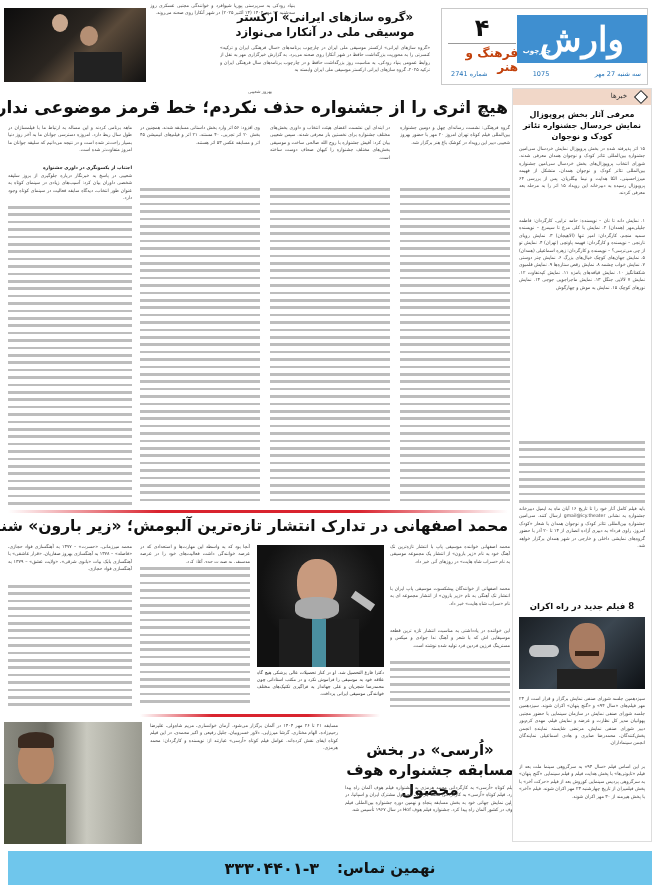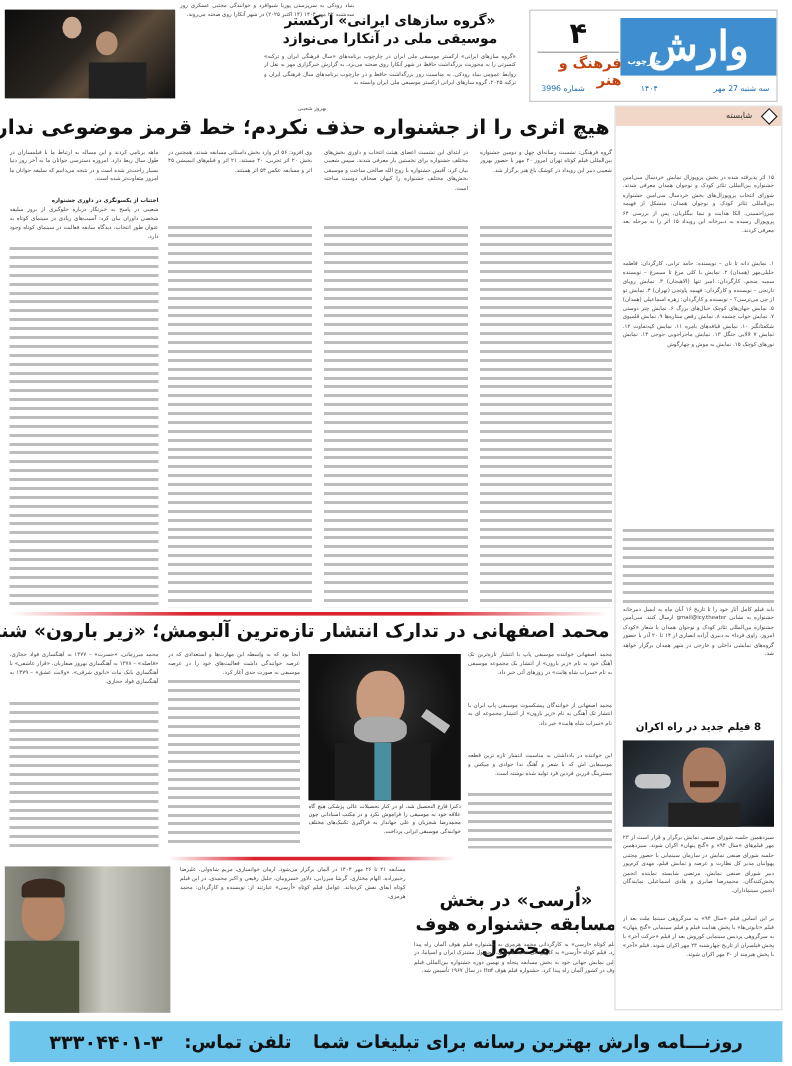--- a/index.html
+++ b/index.html
@@ -45,22 +45,22 @@
 <div class="abs masthead">
   <div class="mast-blue">
     <div class="mast-logo">وارش</div>
     <div class="mast-sub">چارچوب</div>
   </div>
   <div class="mast-page">۴</div>
   <div class="mast-rule"></div>
   <div class="mast-section">فرهنگ و هنر</div>
   <div class="mast-date">
     <span>سه شنبه 27 مهر</span>
-    <span>۱۴۰۴</span>
-    <span><span>شماره</span> <span>3996</span></span>
+    <span>1075</span>
+    <span><span>شماره</span> <span>2741</span></span>
   </div>
 </div>
 
 <div class="abs top-title">«گروه سازهای ایرانی» ارکستر موسیقی ملی در آنکارا می‌نوازد</div>
 <div class="abs txt" style="right:230px;top:44px;width:210px;height:38px;">«گروه سازهای ایرانی» ارکستر موسیقی ملی ایران در چارچوب برنامه‌های «سال فرهنگی ایران و ترکیه» کنسرتی را به محوریت بزرگداشت حافظ در شهر آنکارا روی صحنه می‌برد. به گزارش خبرگزاری مهر به نقل از روابط عمومی بنیاد رودکی، به مناسبت روز بزرگداشت حافظ و در چارچوب برنامه‌های سال فرهنگی ایران و ترکیه ۲۰۲۵، گروه سازهای ایرانی ارکستر موسیقی ملی ایران وابسته به</div>
 <div class="abs txt" style="left:150px;top:2px;width:145px;height:80px;">بنیاد رودکی به سرپرستی پوریا شیوافرد و خوانندگی مجتبی عسکری روز سه‌شنبه ۲۲ مهر ۱۴۰۴ (۱۴ اکتبر ۲۰۲۵) در شهر آنکارا روی صحنه می‌روند.</div>
 <div class="abs photo" style="left:4px;top:8px;width:142px;height:74px;background:linear-gradient(135deg,#0d0d0d 0%,#2a2520 45%,#5a4a3a 60%,#111 100%);">
   <div style="position:absolute;left:48px;top:6px;width:16px;height:18px;border-radius:50%;background:#c9a88f;"></div>
   <div style="position:absolute;left:76px;top:18px;width:18px;height:20px;border-radius:50%;background:#b58f74;"></div>
   <div style="position:absolute;left:70px;top:44px;width:48px;height:30px;background:#222;"></div>
@@ -109,34 +109,34 @@
 <div class="abs txt" style="left:150px;top:722px;width:188px;height:122px;">مسابقه ۲۱ تا ۲۶ مهر ۱۴۰۴ در آلمان برگزار می‌شود. آرمان خوانساری، مریم شاه‌ولی، علیرضا رحیم‌زاده، الهام مختاری، گرشا میرزایی، دلاور خسروبیان، جلیل رفیعی و اکبر محمدی، در این فیلم کوتاه ایفای نقش کرده‌اند. عوامل فیلم کوتاه «اُرسی» عبارتند از: نویسنده و کارگردان: محمد هرمزی.</div>
 <div class="abs photo" style="left:4px;top:722px;width:138px;height:122px;background:linear-gradient(90deg,#8a8a80 0%,#6f6f66 30%,#c9c9bf 60%,#9a9a90 100%);">
   <div style="position:absolute;left:14px;top:18px;width:36px;height:44px;border-radius:45%;background:#b48667;"></div>
   <div style="position:absolute;left:14px;top:10px;width:36px;height:16px;border-radius:50% 50% 10% 10%;background:#3a2a20;"></div>
   <div style="position:absolute;left:0;top:62px;width:62px;height:60px;background:#4a4f3a;"></div>
 </div>
 
 <div class="abs sidebar">
   <div class="news-tab">
     <div class="diamond"></div>
-    <span>شایسته</span>
+    <span>خبرها</span>
   </div>
+  <div class="side-h">معرفی آثار بخش پروپوزال نمایش خردسال جشنواره تئاتر کودک و نوجوان</div>
   <div class="txt" style="position:absolute;right:6px;top:56px;width:126px;height:70px;">۱۵ اثر پذیرفته شده در بخش پروپوزال نمایش خردسال سی‌امین جشنواره بین‌المللی تئاتر کودک و نوجوان همدان معرفی شدند. شورای انتخاب پروپوزال‌های بخش خردسال سی‌امین جشنواره بین‌المللی تئاتر کودک و نوجوان همدان، متشکل از فهیمه میرزاحسینی، الکا هدایت و نیما بیگلریان، پس از بررسی ۶۴ پروپوزال رسیده به دبیرخانه این رویداد ۱۵ اثر را به مرحله بعد معرفی کردند.</div>
   <div class="txt" style="position:absolute;right:6px;top:128px;width:126px;height:220px;">۱. نمایش دانه تا نان – نویسنده: حامد ترابی، کارگردان: فاطمه جلیلی‌مهر (همدان) ۲. نمایش با کلی مرغ تا سیمرغ – نویسنده سمیه منجم، کارگردان: امیر تنها (الاهیجان) ۳. نمایش رویای نارنجی – نویسنده و کارگردان: فهیمه پاوتچی (تهران) ۴. نمایش تو از چی می‌ترسی؟ – نویسنده و کارگردان: زهره اسماعیلی (همدان) ۵. نمایش جهان‌های کوچک خیال‌های بزرگ ۶. نمایش چتر دوستی ۷. نمایش خواب چشمه ۸. نمایش رقص ستاره‌ها ۹. نمایش قلمبوی شکفتانگیز ۱۰. نمایش قیافه‌های بامزه ۱۱. نمایش کپه‌تفاوت ۱۲. نمایش ۷ لالایی جنگل ۱۳. نمایش ماجراجویی جوجی ۱۴. نمایش نورهای کوچک ۱۵. نمایش به موش و چهارگوش</div>
   <div class="txt fill-lines" style="position:absolute;right:6px;top:350px;width:126px;height:66px;"></div>
   <div class="txt" style="position:absolute;right:6px;top:416px;width:126px;height:74px;">باید فیلم کامل آثار خود را تا تاریخ ۱۶ آبان ماه به ایمیل دبیرخانه جشنواره به نشانی gmail@icy.theater ارسال کنند. سی‌امین جشنواره بین‌المللی تئاتر کودک و نوجوان همدان با شعار «کودک امروز، راوی فردا» به دبیری آزاده انصاری از ۱۴ تا ۲۰ آذر با حضور گروه‌های نمایشی داخلی و خارجی در شهر همدان برگزار خواهد شد.</div>
   <div class="side-h2">8 فیلم جدید در راه اکران</div>
   <div class="photo" style="position:absolute;right:6px;top:528px;width:126px;height:72px;background:linear-gradient(135deg,#1a1f24 0%,#3b4650 50%,#0d1014 100%);">
     <div style="position:absolute;left:50px;top:6px;width:36px;height:46px;border-radius:45%;background:#a97c62;"></div>
     <div style="position:absolute;left:56px;top:34px;width:24px;height:5px;background:#3a2418;"></div>
     <div style="position:absolute;left:10px;top:28px;width:30px;height:12px;border-radius:6px;background:#e8e8e8;opacity:.8;"></div>
     <div style="position:absolute;left:38px;top:52px;width:60px;height:20px;background:#222;"></div>
   </div>
   <div class="txt" style="position:absolute;right:6px;top:606px;width:126px;height:66px;">سیزدهمین جلسه شورای صنفی نمایش برگزار و قرار است از ۲۳ مهر فیلم‌های «سال ۹۴» و «گنج پنهان» اکران شوند. سیزدهمین جلسه شورای صنفی نمایش در سازمان سینمایی با حضور مجتبی پهوانیان مدیر کل نظارت و عرضه و نمایش فیلم، مهدی کرم‌پور دبیر شورای صنفی نمایش، مرتضی شایسته نماینده انجمن پخش‌کنندگان، محمدرضا صابری و هادی اسماعیلی نمایندگان انجمن سینماداران.</div>
   <div class="txt" style="position:absolute;right:6px;top:674px;width:126px;height:72px;">بر این اساس فیلم «سال ۹۴» به سرگروهی سینما ملت بعد از فیلم «تابوتی‌ها» با پخش هدایت فیلم و فیلم سینمایی «گنج پنهان» به سرگروهی پردیس سینمایی کوروش بعد از فیلم «حرکت آخر» با پخش فیلمیران از تاریخ چهارشنبه ۲۳ مهر اکران شوند. فیلم «آخر» با پخش هیرمند از ۳۰ مهر اکران شوند.</div>
 </div>
 
 <div class="abs ad">
-  <span>روزنـــامه وارش بهترین رسانه برای تبلیغات شما</span>
-  <span>تلفن تماس:</span>
+  <span>نهمین تماس:</span>
   <span class="phone">۳۳۳۰۴۴۰۱-۳</span>
 </div>
 
 </body></html>

